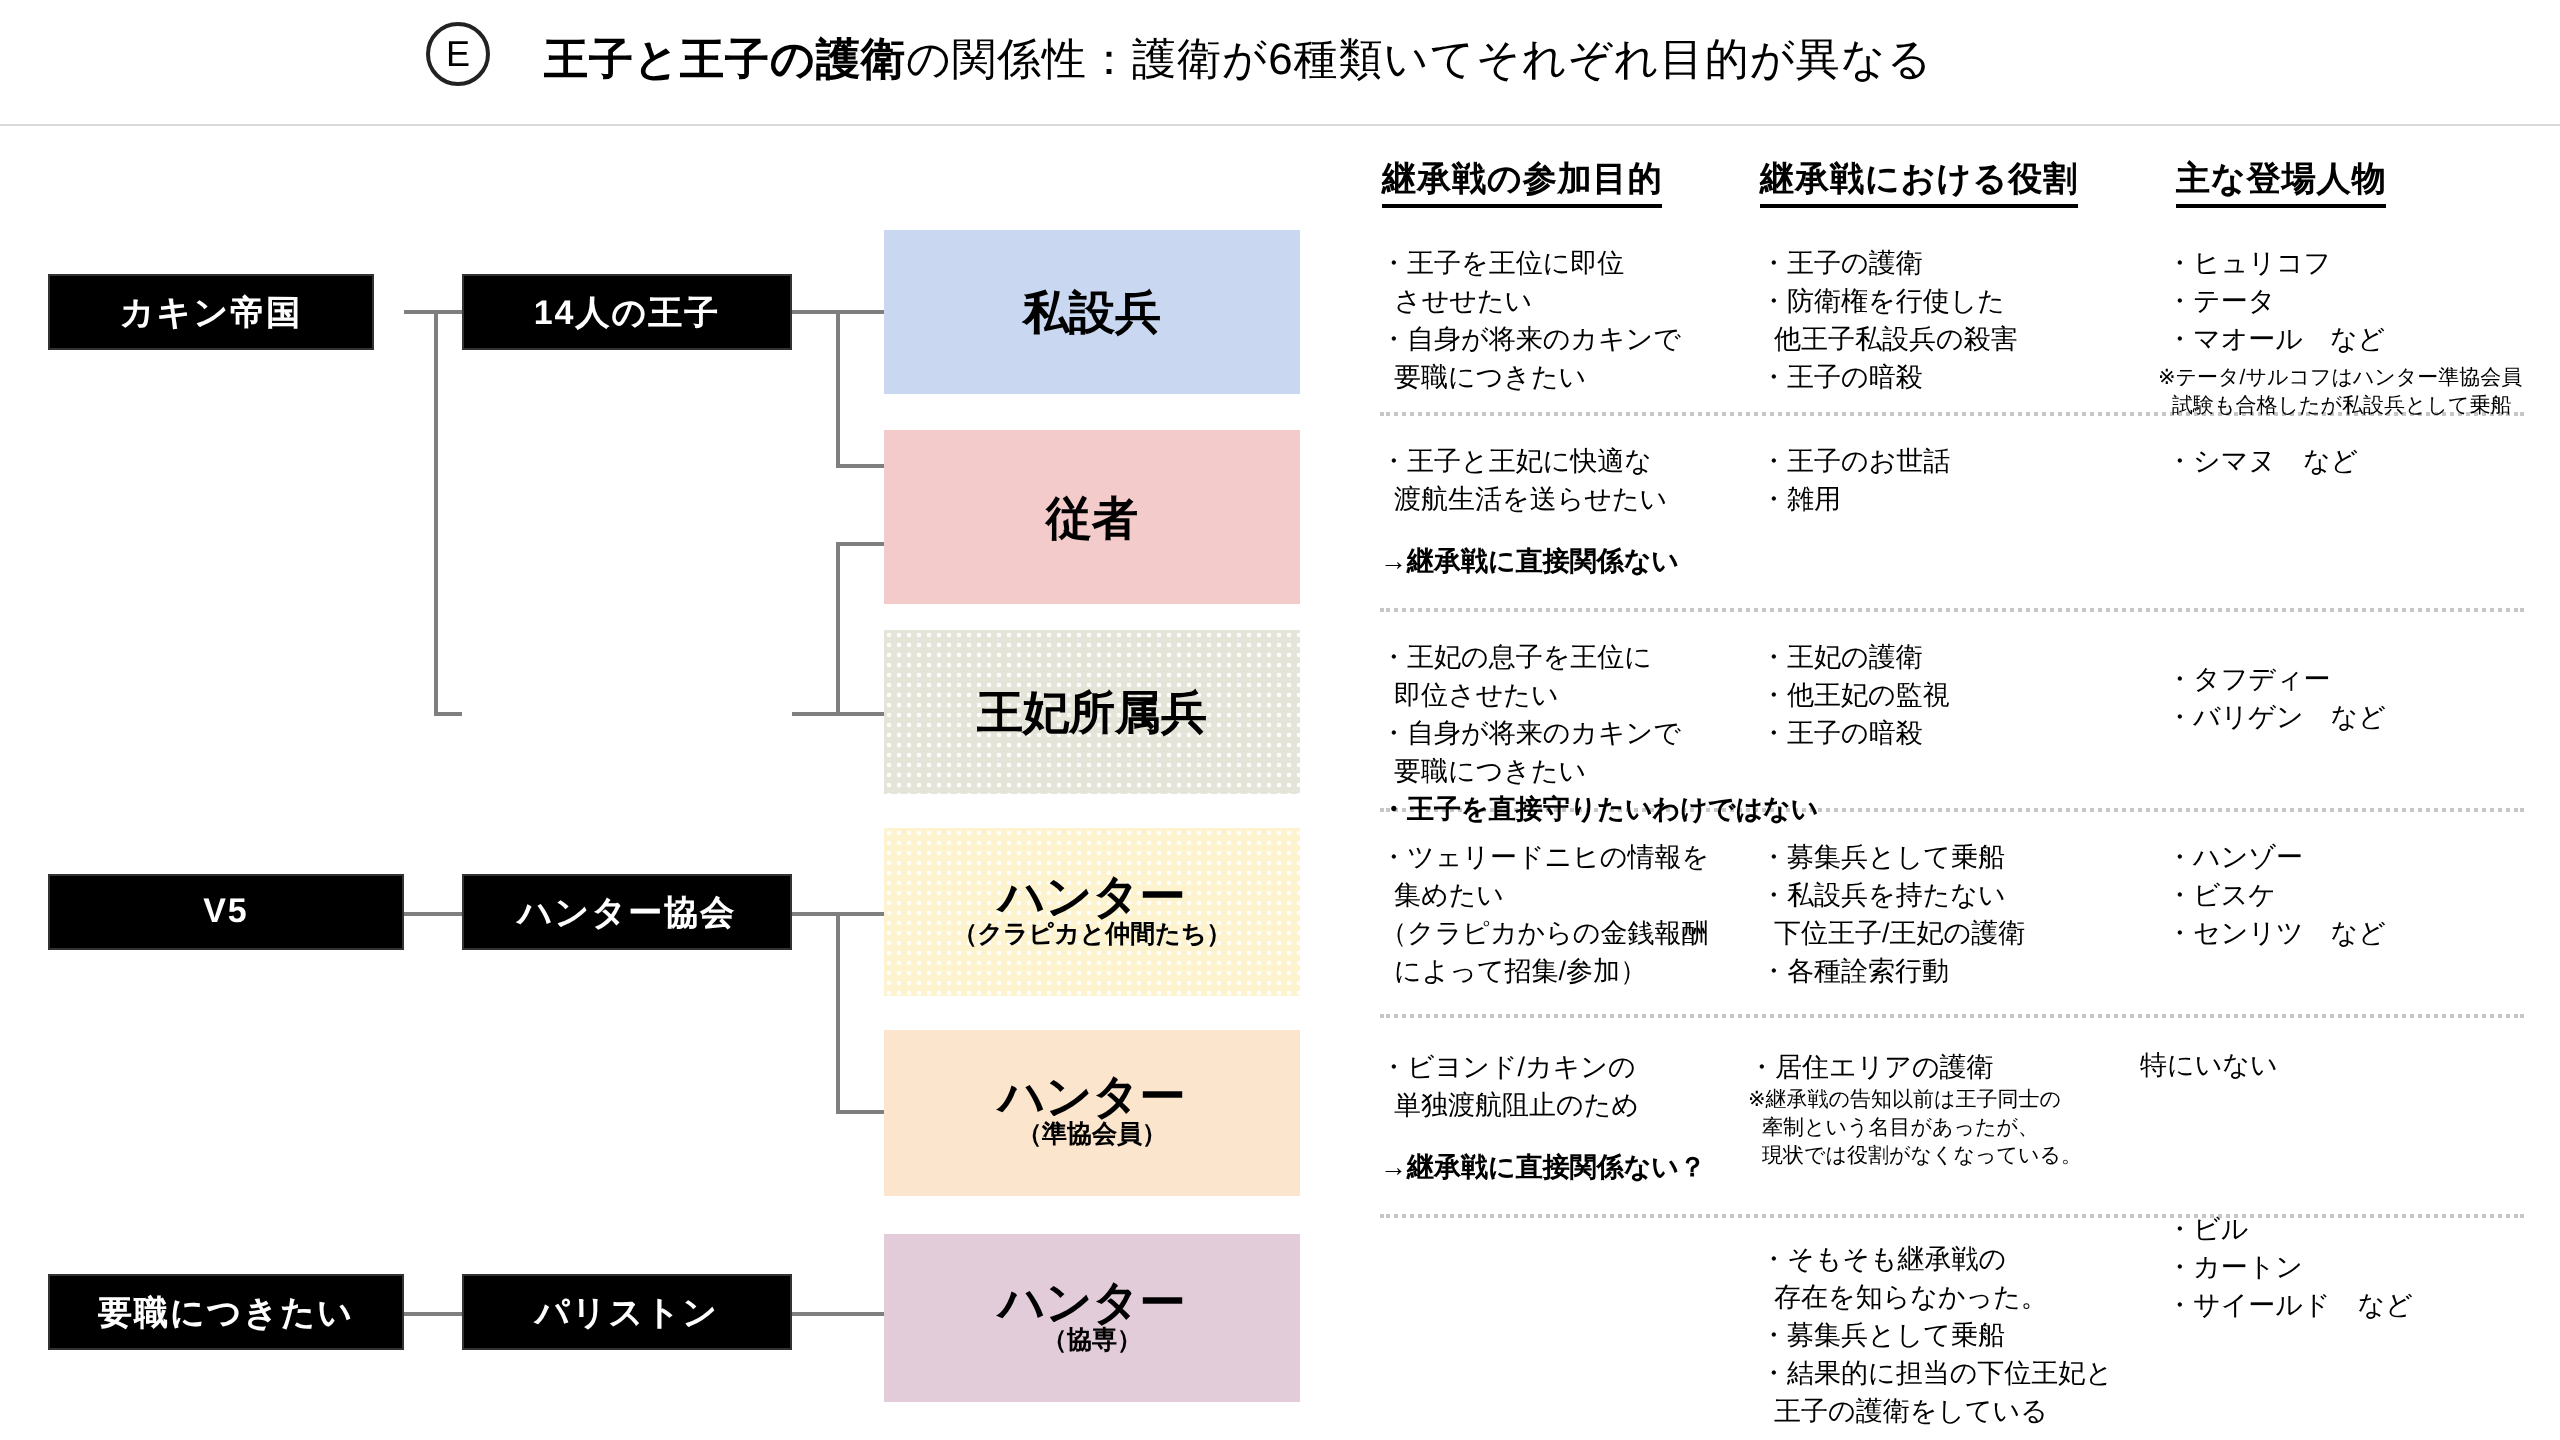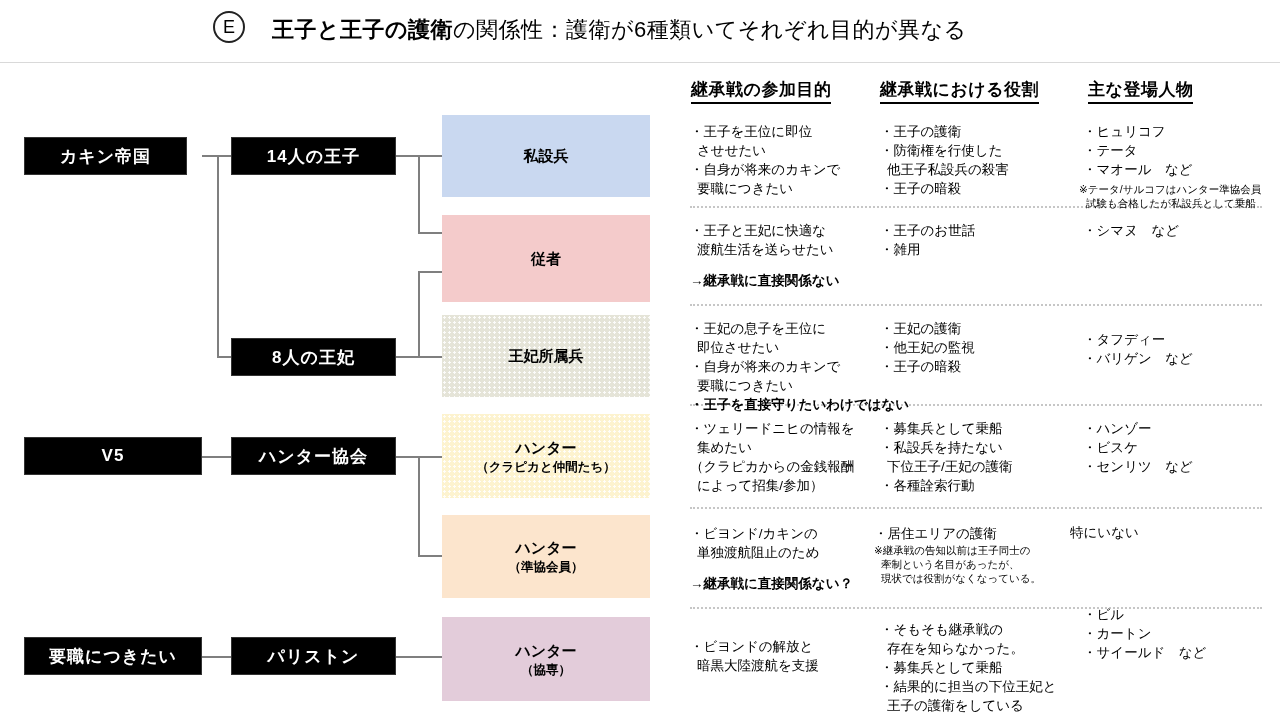--- a/index.html
+++ b/index.html
@@ -26,21 +26,21 @@
     position:absolute; height:38px; background:#000; color:#fff;
     font-weight:bold; font-size:17px; letter-spacing:1px;
     display:flex; align-items:center; justify-content:center;
     border:1px solid #333; box-sizing:border-box;
   }
   .guard-box {
     position:absolute; width:208px; box-sizing:border-box;
     display:flex; flex-direction:column; align-items:center; justify-content:center;
     font-weight:bold; text-align:center;
   }
-  .guard-label { font-size:15px; line-height:20px; }
+  .guard-label { font-size:23px; line-height:20px; }
   .guard-sub { font-size:12.5px; line-height:15px; margin-top:2px; }
   .dots {
     background-image:radial-gradient(rgba(255,255,255,.9) 1px, transparent 1.3px);
     background-size:5px 5px;
   }
   .line { position:absolute; background:#7f7f7f; }
 
   
   .col-header {
     position:absolute; font-size:17px; font-weight:bold;
@@ -60,21 +60,20 @@
 <div class="page">
 
   <div class="badge">
     <span>E</span>
   </div>
   <div class="title"><span class="t-bold">王子と王子の護衛</span><span>の関係性：護衛が6種類いてそれぞれ目的が異なる</span></div>
   <div class="hdr-divider"></div>
 
   <div class="org-box" style="left:24px;top:137px;width:163px">カキン帝国</div>
   <div class="org-box" style="left:231px;top:137px;width:165px">14人の王子</div>
-  <div class="org-box" style="left:231px;top:338px;width:165px">8人の王妃</div>
   <div class="org-box" style="left:24px;top:437px;width:178px">V5</div>
   <div class="org-box" style="left:231px;top:437px;width:165px">ハンター協会</div>
   <div class="org-box" style="left:24px;top:637px;width:178px">要職につきたい</div>
   <div class="org-box" style="left:231px;top:637px;width:165px">パリストン</div>
 
   <div class="line" style="left:202px;top:155px;width:29px;height:2px"></div>
   <div class="line" style="left:217px;top:155px;width:2px;height:203px"></div>
   <div class="line" style="left:217px;top:356px;width:14px;height:2px"></div>
   <div class="line" style="left:396px;top:155px;width:46px;height:2px"></div>
   <div class="line" style="left:418px;top:155px;width:2px;height:79px"></div>
@@ -199,24 +198,20 @@
   <div class="cell" style="left:874px;top:524px">
     <div class="ln">・居住エリアの護衛</div>
     <div class="small">※継承戦の告知以前は王子同士の</div>
     <div class="small ind">牽制という名目があったが、</div>
     <div class="small ind">現状では役割がなくなっている。</div>
   </div>
   <div class="cell" style="left:1070px;top:523px">
     <div class="ln">特にいない</div>
   </div>
 
-  <div class="cell" style="left:690px;top:637px">
-    <div class="ln">・ビヨンドの解放と</div>
-    <div class="ln ind">暗黒大陸渡航を支援</div>
-  </div>
   <div class="cell" style="left:880px;top:620px">
     <div class="ln">・そもそも継承戦の</div>
     <div class="ln ind">存在を知らなかった。</div>
     <div class="ln">・募集兵として乗船</div>
     <div class="ln">・結果的に担当の下位王妃と</div>
     <div class="ln ind">王子の護衛をしている</div>
   </div>
   <div class="cell" style="left:1083px;top:605px">
     <div class="ln">・ビル</div>
     <div class="ln">・カートン</div>

